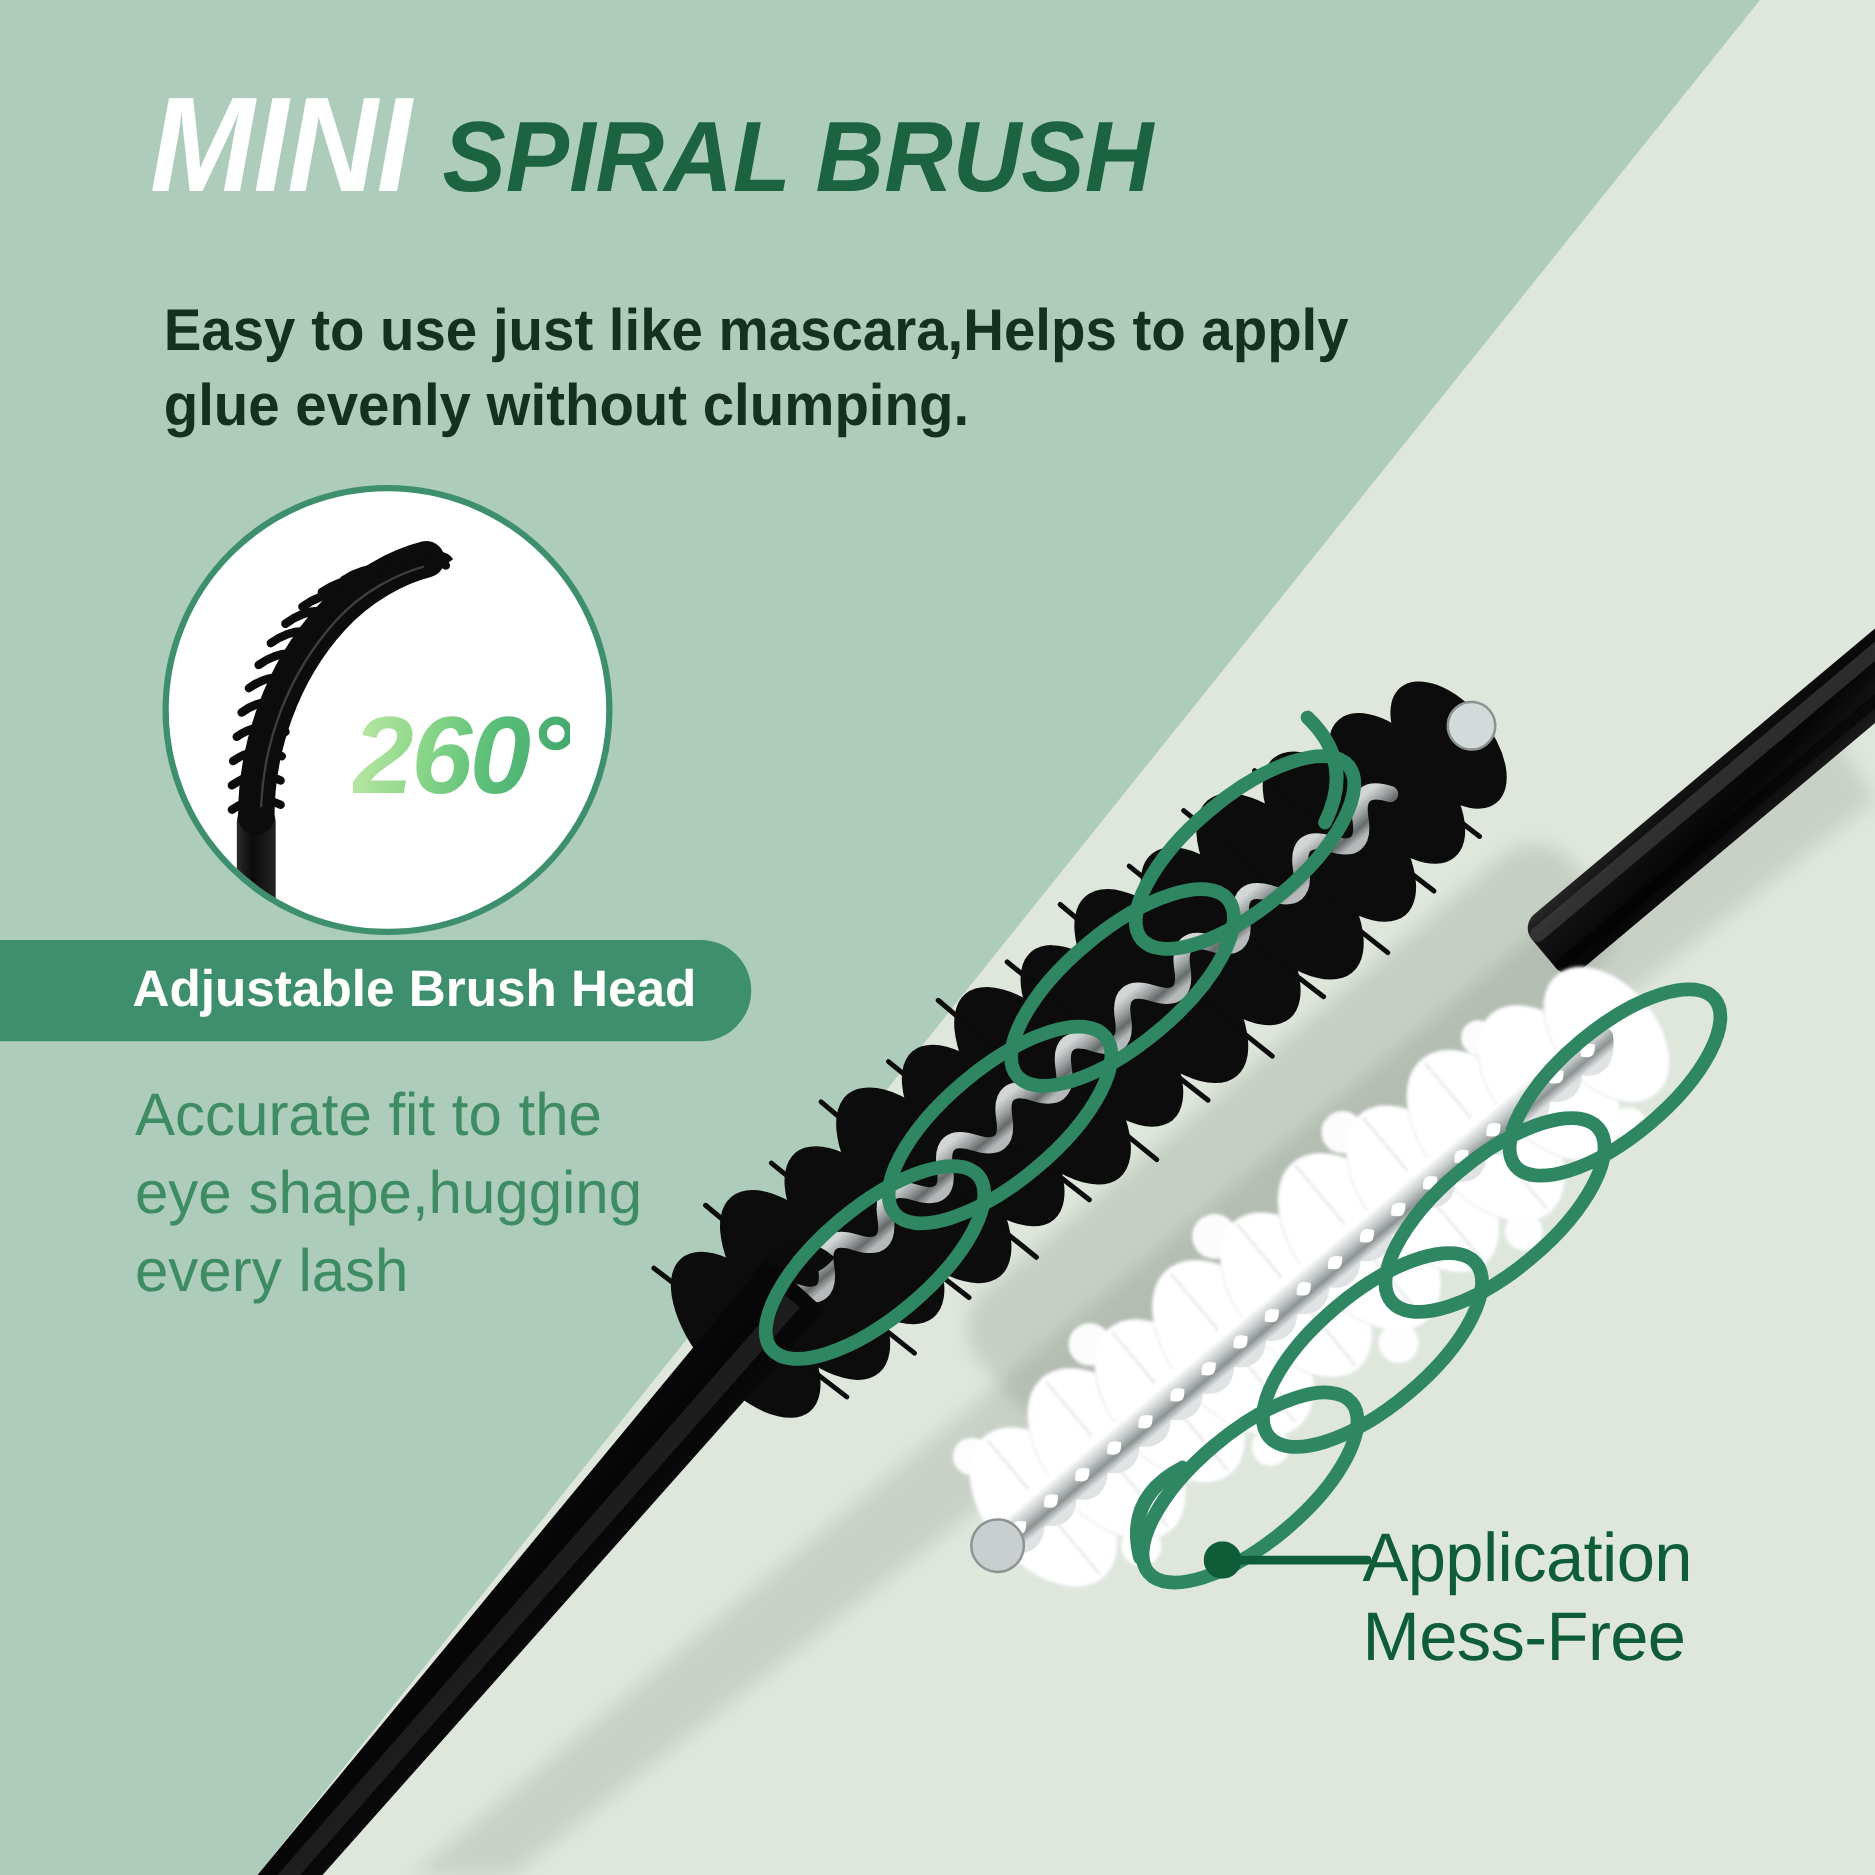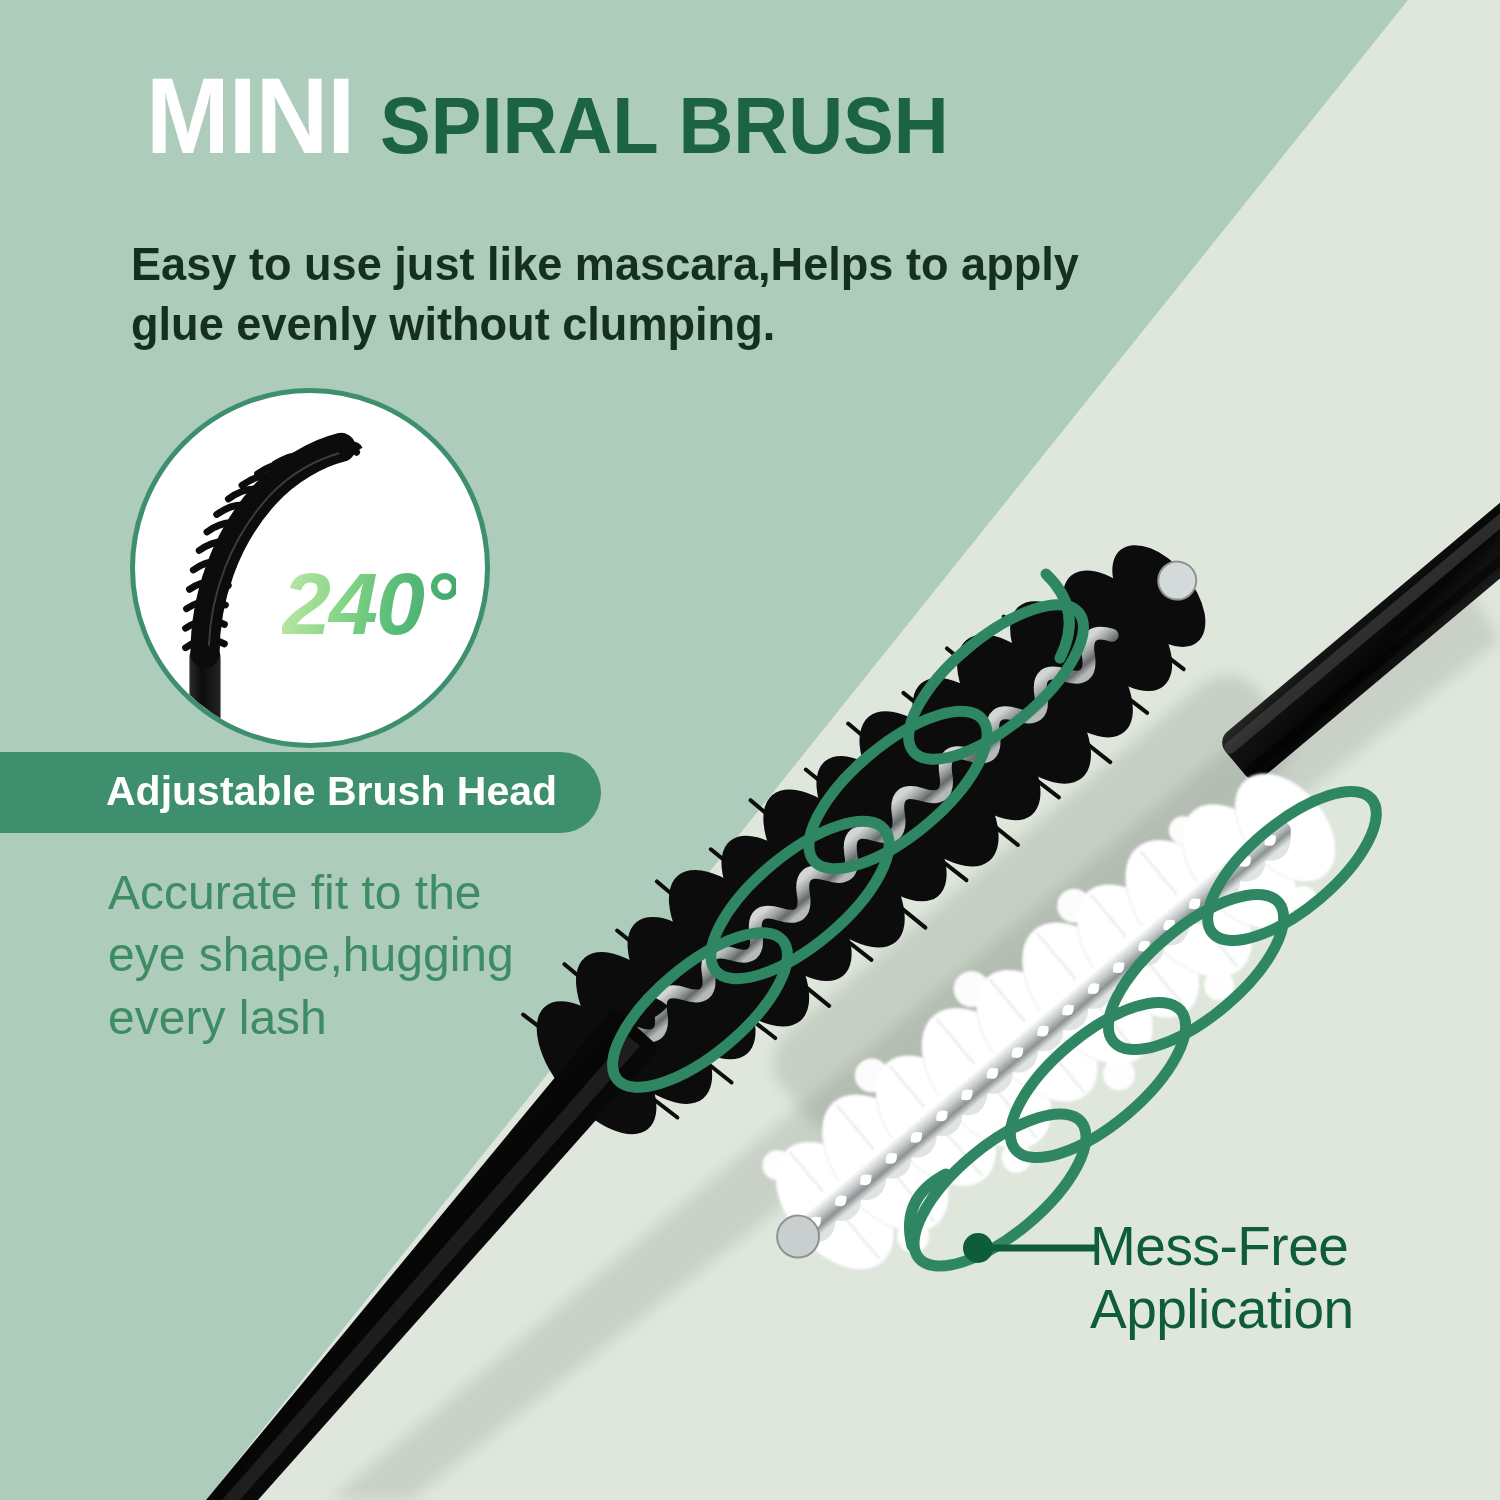--- a/index.html
+++ b/index.html
@@ -24,25 +24,26 @@
   }
   .bg-mint { background: #AECCBB; }
   .bg-pale {
     background: #DFE7DD;
     clip-path: polygon(1408px 0px, 1500px 0px, 1500px 1500px, 206px 1500px);
   }
 
   
   .headline {
     position: absolute;
-    left: 146px;
+    left: 120px;
     top: 62px;
     z-index: 6;
     white-space: nowrap;
     line-height: 1;
+    font-style: italic;
   }
   .headline .word-mini {
     font-size: 108px;
     font-weight: bold;
     color: #ffffff;
     letter-spacing: -1px;
     transform: scaleX(0.93);
     display: inline-block;
     transform-origin: left center;
     vertical-align: baseline;
@@ -397,27 +398,27 @@
         <path d="M 185 60 q 24 -11 43 1"></path>
       </g>
 
       <g stroke="#4a4a4a" stroke-width="2" opacity="0.8" fill="none">
         <path d="M 76 260 C 78 206, 98 150, 138 106 C 160 82, 188 68, 210 62"></path>
       </g>
 
       <path d="M 212 52 q 16 -6 22 4 q -12 10 -24 4 Z" fill="#0C0C0C"></path>
     </svg>
   </div>
-  <div class="badge-360">240°</div>
+  <div class="badge-360">260°</div>
 
   <div class="pill-label">Adjustable Brush Head</div>
   <div class="pill-desc">Accurate fit to the eye shape,hugging every lash</div>
 
   <svg class="callout-leader" viewBox="0 0 135 30" width="135" height="30" xmlns="http://www.w3.org/2000/svg">
     <line x1="20" y1="15" x2="132" y2="15" stroke="#0E5C38" stroke-width="7" stroke-linecap="round"></line>
     <circle cx="16" cy="15" r="15" fill="#0E5C38"></circle>
   </svg>
   <div class="callout">
+    <div>Application</div>
     <div>Mess-Free</div>
-    <div>Application</div>
   </div>
 
 </div>
 
 </body></html>

